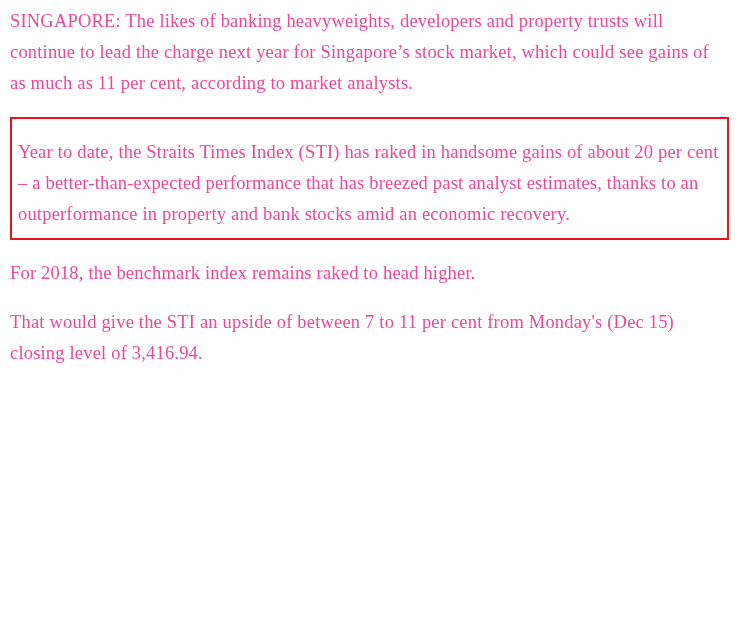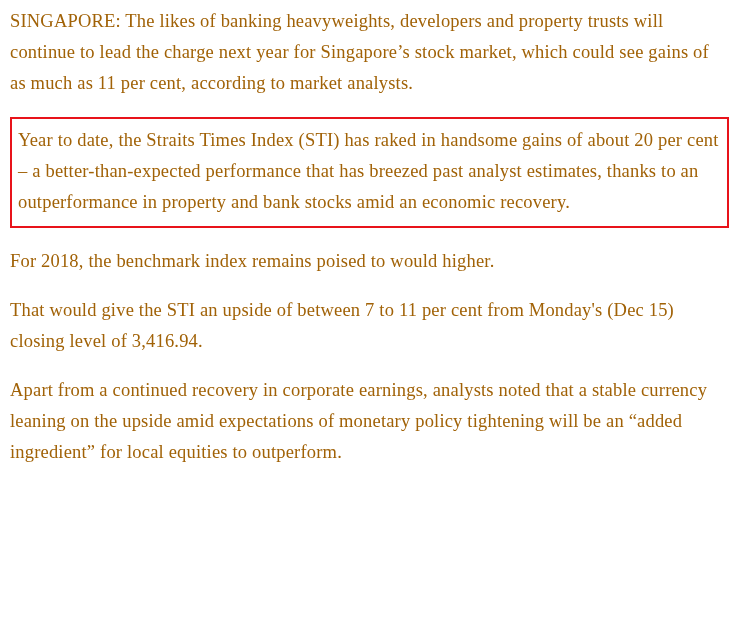--- a/index.html
+++ b/index.html
@@ -16,47 +16,46 @@
   }
   .article {
     padding: 6px 10px 0 10px;
     box-sizing: border-box;
     width: 739px;
   }
   .para {
     font-size: 18.5px;
     line-height: 31px;
     margin: 0 0 18px 0;
-    color: #a16207;
+    color: #ec4899;
     letter-spacing: 0.01em;
   }
   .para:last-child {
     margin-bottom: 0;
   }
   .highlight-box {
     border: 2px solid #e8131a;
-    padding: 6px 6px 8px 6px;
+    padding: 18px 6px 8px 6px;
     margin: 0 0 18px 0;
     box-sizing: border-box;
   }
   .highlight-box .para {
     margin: 0;
   }
 </style>
 </head>
 <body>
 
 <div class="article">
 
   <p class="para">SINGAPORE: The likes of banking heavyweights, developers and property trusts will continue to lead the charge next year for Singapore’s stock market, which could see gains of as much as 11 per cent, according to market analysts.</p>
 
   <div class="highlight-box" style="border-color: rgb(232, 19, 26);">
     <p class="para">Year to date, the Straits Times Index (STI) has raked in handsome gains of about 20 per cent – a better-than-expected performance that has breezed past analyst estimates, thanks to an outperformance in property and bank stocks amid an economic recovery.</p>
   </div>
 
-  <p class="para">For 2018, the benchmark index remains poised to would higher.</p>
+  <p class="para">For 2018, the benchmark index remains raked to head higher.</p>
 
 
   <p class="para">That would give the STI an upside of between 7 to 11 per cent from Monday's (Dec 15) closing level of 3,416.94.</p>
 
-  <p class="para">Apart from a continued recovery in corporate earnings, analysts noted that a stable currency leaning on the upside amid expectations of monetary policy tightening will be an “added ingredient” for local equities to outperform.</p>
 
 </div>
 
 </body></html>

